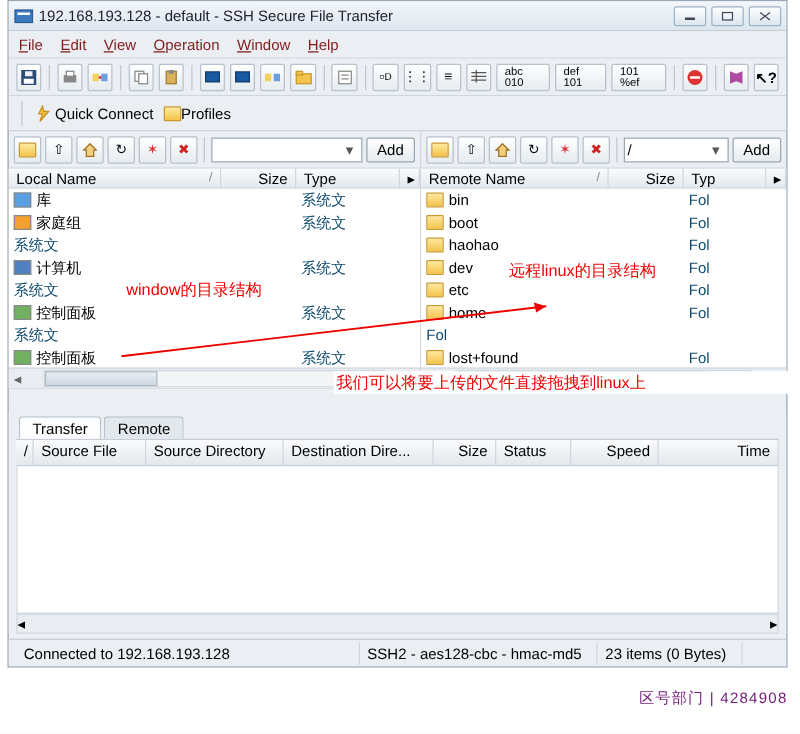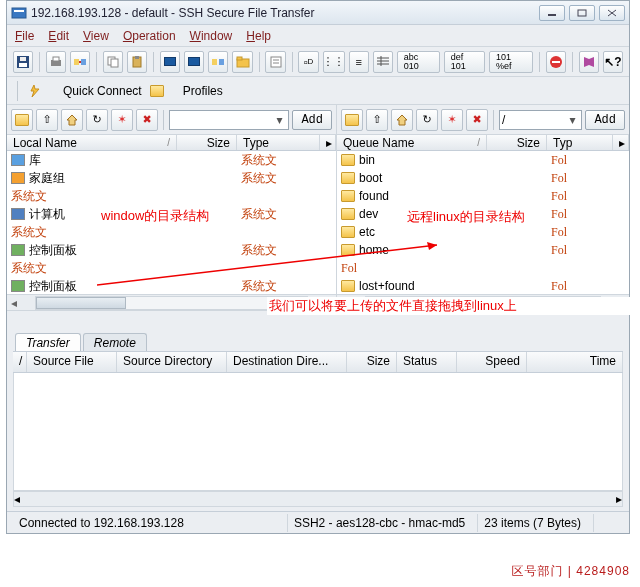--- a/index.html
+++ b/index.html
@@ -11,59 +11,59 @@
   .winbtns { display:flex; gap:4px; }
   .winbtn { width:26px; height:16px; border:1px solid #9fb3c6; background:linear-gradient(#fefefe,#dce6ef); border-radius:2px; display:flex; align-items:center; justify-content:center; }
   .menubar { display:flex; align-items:center; height:22px; padding:2px 8px; gap:14px; background:#ebeef2; border-bottom:1px solid #d0d7de; }
   .menubar span { color:#7f1d1d; }
   .menubar span u { text-decoration: underline; }
   .toolbar { display:flex; align-items:center; height:30px; padding:2px 6px; gap:4px; border-bottom:1px solid #cfd6dd; background:#ebeef2; flex-wrap:nowrap; overflow:hidden; }
   .tbtn { width:22px; height:22px; border:1px solid #b8c2cc; background:linear-gradient(#fff,#e5ebef); border-radius:2px; display:flex; align-items:center; justify-content:center; font-size:11px; }
   .tbtn.wide { width:auto; padding:0 6px; }
   .sep { width:1px; height:20px; background:#c0c8d0; margin:0 2px; }
   .quickbar { display:flex; align-items:center; height:28px; padding:2px 8px; gap:8px; border-bottom:1px solid #cfd6dd; background:#ebeef2; }
-  .qlabel { display:flex; align-items:center; gap:19px; }
+  .qlabel { display:flex; align-items:center; gap:0; }
   .navrow { display:flex; height:30px; border-bottom:1px solid #cfd6dd; }
   .navhalf { display:flex; align-items:center; gap:3px; padding:2px 4px; }
   .navhalf.left { width:330px; border-right:1px solid #cfd6dd; }
   .navhalf.right { flex:1; }
   .combo { flex:1; height:20px; border:1px solid #9aa7b3; background:#fff; display:flex; align-items:center; padding:0 2px; }
   .combo .dd { margin-left:auto; width:14px; text-align:center; color:#555; }
-  .addbtn { height:20px; padding:0 8px; border:1px solid #9aa7b3; background:linear-gradient(#fff,#e5ebef); border-radius:2px;font-family:Liberation Mono, monospace; }
+  .addbtn { height:20px; padding:0 8px; border:1px solid #9aa7b3; background:linear-gradient(#fff,#e5ebef); border-radius:2px; }
   .panes { display:flex; height:176px; background:#fff; border-bottom:1px solid #cfd6dd; position:relative; }
   .pane { display:flex; flex-direction:column; overflow:hidden; }
   .pane.left { width:330px; border-right:1px solid #cfd6dd; }
   .pane.right { flex:1; }
   .colhead { display:flex; height:16px; background:linear-gradient(#fafbfc,#e3e8ed); border-bottom:1px solid #c5ced8; }
   .ch { padding:2px 6px; border-right:1px solid #d0d7de; display:flex; align-items:center; gap:4px; overflow:hidden; white-space:nowrap; }
   .ch .sortarr { margin-left:auto; color:#888; font-size:10px; }
   .filelist { flex:1; overflow:hidden; background:#fff; }
   .frow { display:flex; height:18px; align-items:center; }
   .frow .fname { display:flex; align-items:center; gap:4px; padding-left:4px; overflow:hidden; white-space:nowrap; }
-  .frow .ftype { padding:0 4px; overflow:hidden; white-space:nowrap; color:#c2410c;font-family:Liberation Serif, serif; }
+  .frow .ftype { padding:0 4px; overflow:hidden; white-space:nowrap; color:#0c4a6e; }
   .ficon { width:14px; height:12px; display:inline-block; }
   .folder { background:linear-gradient(#ffe9a0,#f4c34a); border:1px solid #c89a2e; border-radius:1px; }
   .hscroll { height:16px; background:#e9edf1; border-top:1px solid #d0d7de; display:flex; align-items:center; }
   .hscroll .track { flex:1; height:14px; background:#f3f5f7; border:1px solid #cfd6dd; position:relative; margin:0 14px; }
   .hscroll .thumb { position:absolute; left:0; top:0; height:12px; width:90px; background:linear-gradient(#e8eef3,#cfd9e2); border:1px solid #aeb9c3; }
   .hscroll .arr { width:14px; text-align:center; color:#666; }
   .annot { position:absolute; color:#e00; font-size:13px; font-family: SimSun, Arial; white-space:nowrap; pointer-events:none; }
   .arrow-svg { position:absolute; pointer-events:none; }
   .transfer { background:#ebeef2; }
-  .tabrow { display:flex; align-items:flex-end; height:22px; padding:4px 8px 0 8px; gap:2px;font-style:italic; }
+  .tabrow { display:flex; align-items:flex-end; height:22px; padding:4px 8px 0 8px; gap:2px; }
   .tab { padding:2px 10px 0 10px; border:1px solid #b8c2cc; border-bottom:none; background:#fdfdfd; border-radius:3px 3px 0 0; height:18px; }
   .tab.inactive { background:#e3e8ed; }
   .xferhead { display:flex; height:22px; background:linear-gradient(#fafbfc,#e3e8ed); border-top:1px solid #c5ced8; border-bottom:1px solid #c5ced8; margin:0 6px; }
   .xh { padding:2px 6px; border-right:1px solid #d0d7de; white-space:nowrap; overflow:hidden; }
   .xferbody { height:118px; background:#fff; margin:0 6px; border:1px solid #d0d7de; border-top:none; }
   .xferscroll { height:16px; margin:0 6px 4px 6px; background:#e9edf1; border:1px solid #d0d7de; display:flex; }
   .statusbar { display:flex; align-items:center; height:22px; border-top:1px solid #c5ced8; background:#ebeef2; padding:0 6px; gap:6px; }
   .statusbar .cell { border-left:1px solid #cfd6dd; padding:0 6px; height:18px; display:flex; align-items:center; }
   .statusbar .cell:first-child { border-left:none; flex:1; }
-  .watermark { position:absolute; right:10px; bottom:7px; color:#b91c1c; font-size:12px; letter-spacing:1px; }
+  .watermark { position:absolute; right:10px; bottom:20px; color:#701a75; font-size:12px; letter-spacing:1px; }
 </style>
 </head>
 <body>
 
 <div class="window">
   <div class="titlebar">
     <svg class="ticon" viewBox="0 0 16 16">
         <rect x="1" y="3" width="14" height="10" fill="#3a78c2" stroke="#2a5a92"></rect>
         <rect x="3" y="5" width="10" height="2" fill="#fff"></rect>
       </svg>
@@ -316,21 +316,21 @@
           <span class="arr">◂</span>
           <div class="track">
             <div class="thumb"></div>
           </div>
           <span class="arr">▸</span>
         </div>
     </div>
     <div class="pane right">
       <div class="colhead">
         <div class="ch" style="width:150px">
-            <span>Queue Name</span>
+            <span>Remote Name</span>
             <span class="sortarr">/</span>
           </div>
         <div class="ch" style="width:60px;justify-content:flex-end">Size</div>
         <div class="ch" style="flex:1">Typ</div>
         <div class="ch" style="width:16px">▸</div>
       </div>
       <div class="filelist" id="remote-list">
           <div class="frow">
             <div class="fname" style="width:210px">
               <span class="ficon folder"></span>
@@ -341,21 +341,21 @@
           <div class="frow">
             <div class="fname" style="width:210px">
               <span class="ficon folder"></span>
               <span>boot</span>
             </div>
             <div class="ftype" style="flex:1;text-align:left">Fol</div>
           </div>
           <div class="frow">
             <div class="fname" style="width:210px">
               <span class="ficon folder"></span>
-              <span>found</span>
+              <span>haohao</span>
             </div>
             <div class="ftype" style="flex:1;text-align:left">Fol</div>
           </div>
           <div class="frow">
             <div class="fname" style="width:210px">
               <span class="ficon folder"></span>
               <span>dev</span>
             </div>
             <div class="ftype" style="flex:1;text-align:left">Fol</div>
           </div>
@@ -386,21 +386,21 @@
         </div>
       <div class="hscroll">
           <span class="arr">◂</span>
           <div class="track">
             <div class="thumb" style="width:200px"></div>
           </div>
           <span class="arr">▸</span>
         </div>
     </div>
 
-    <div class="annot" style="left:94px; top:72px">window的目录结构</div>
+    <div class="annot" style="left:94px; top:88px">window的目录结构</div>
     <div class="annot" style="left:400px; top:73px">远程linux的目录结构</div>
     <svg class="arrow-svg" style="left:90px; top:90px" width="350" height="70">
       <line x1="0" y1="60" x2="340" y2="20" stroke="#e00" stroke-width="1.5"></line>
       <polygon points="340,20 330,17 332,25" fill="#e00"></polygon>
     </svg>
   </div>
 
   <div class="annot" style="position:relative; left:260px; top:-14px; background:#fff; padding:0 2px">我们可以将要上传的文件直接拖拽到linux上</div>
 
   <div class="transfer">
@@ -424,18 +424,18 @@
         <div class="track" style="flex:1;position:relative">
           <div class="thumb" style="width:100%"></div>
         </div>
         <span class="arr">▸</span>
       </div>
   </div>
 
   <div class="statusbar">
     <div class="cell">Connected to 192.168.193.128</div>
     <div class="cell">SSH2 - aes128-cbc - hmac-md5</div>
-    <div class="cell">23 items (7 Bytes)</div>
+    <div class="cell">23 items (0 Bytes)</div>
     <div class="cell" style="width:30px"></div>
   </div>
 </div>
 
 <div class="watermark">区号部门 | 4284908</div>
 
 </body></html>

